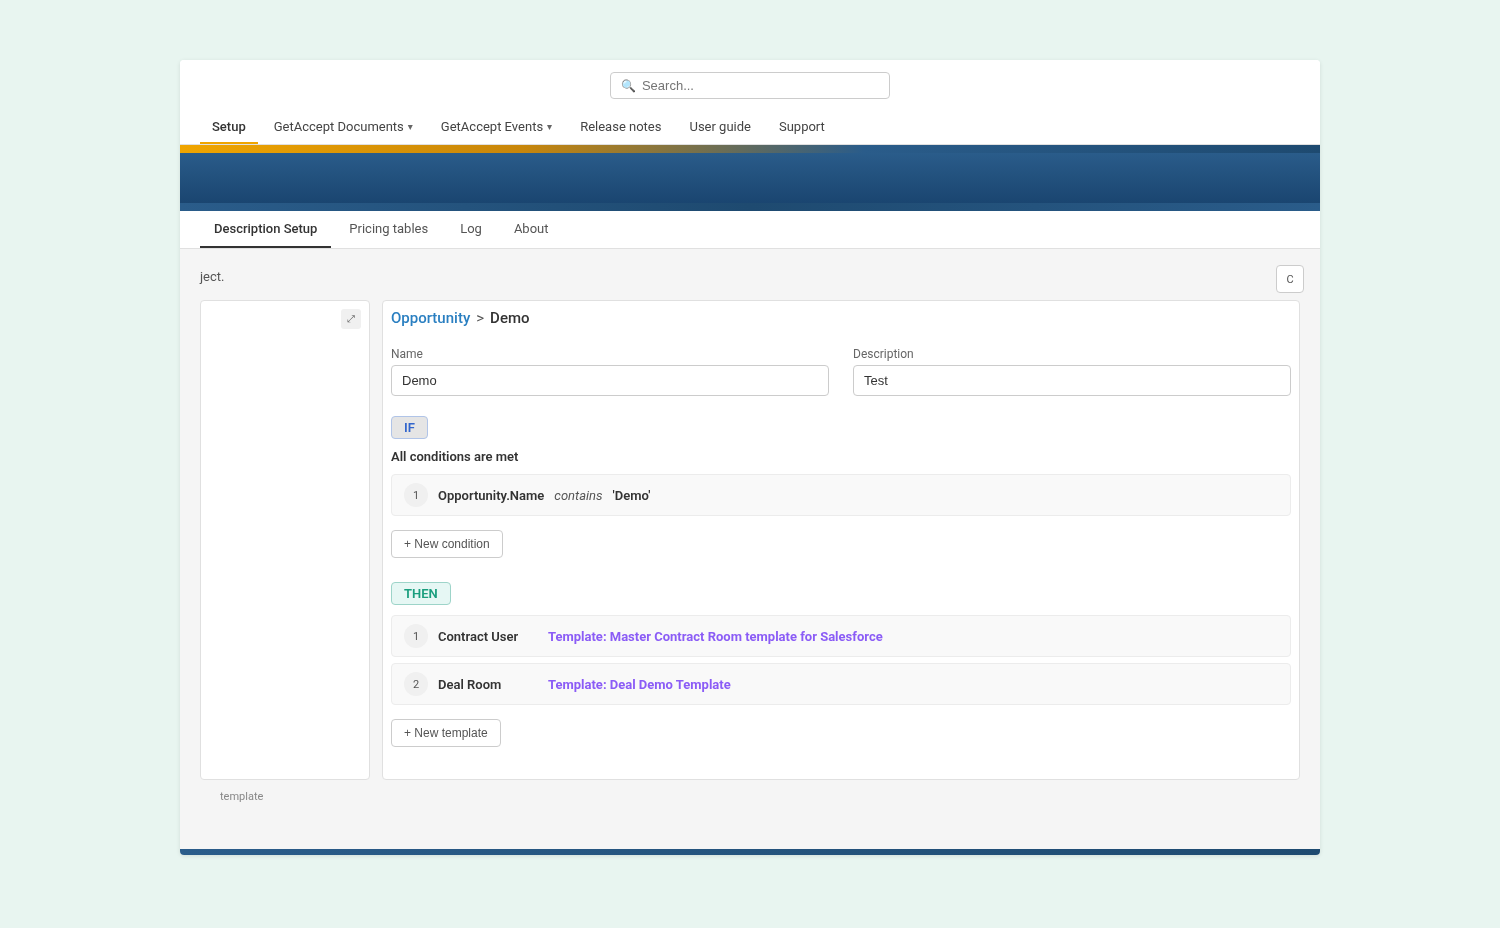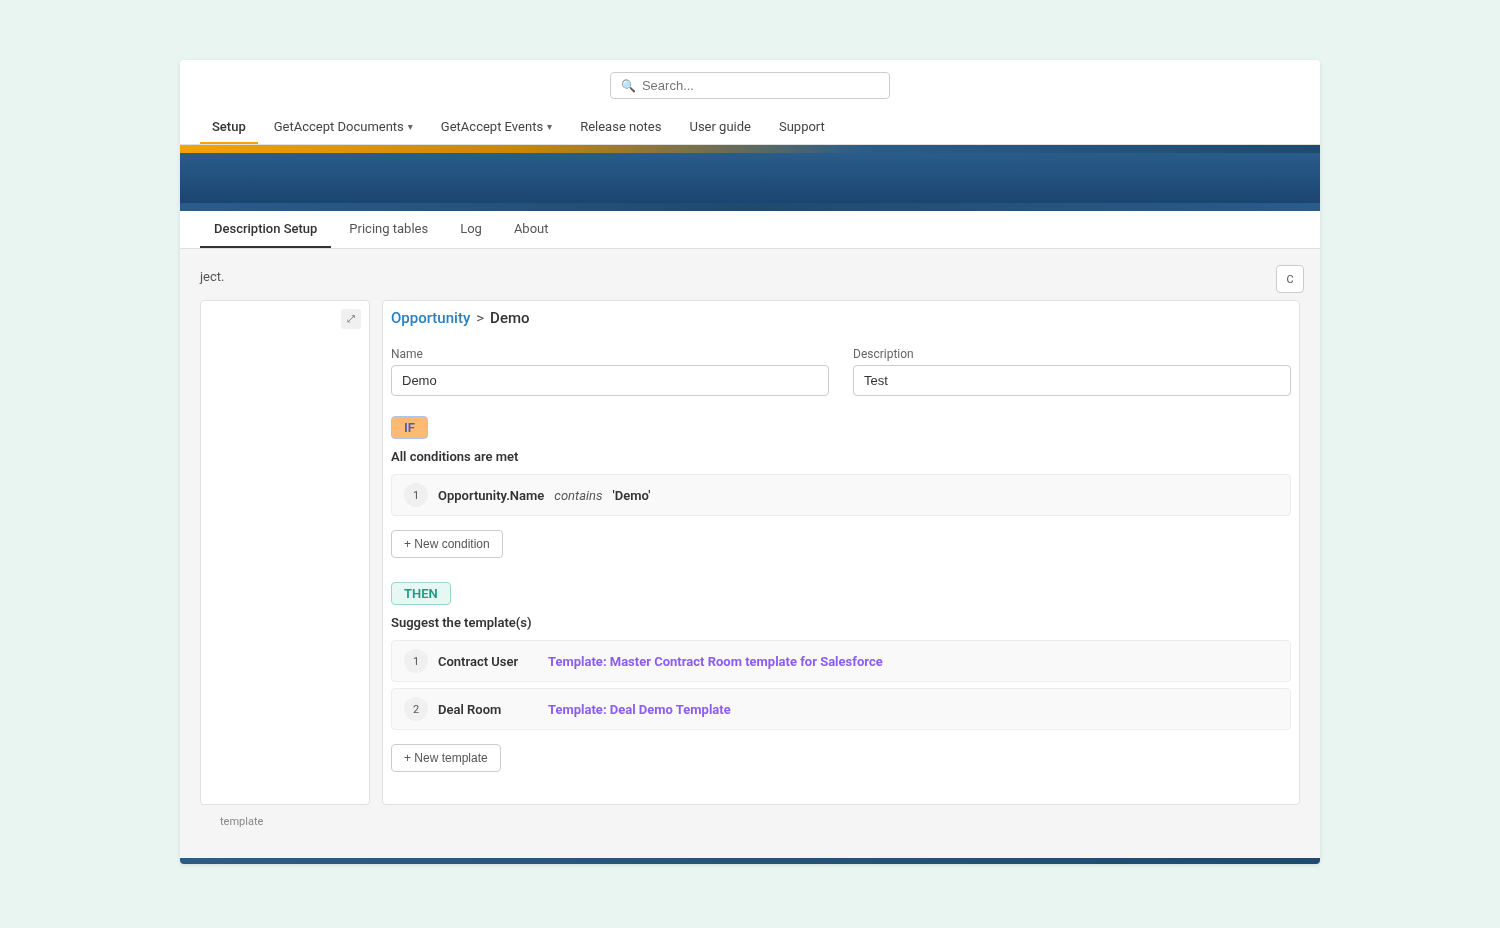--- a/index.html
+++ b/index.html
@@ -257,21 +257,21 @@
     .section-tag {
       display: inline-block;
       padding: 3px 12px;
       border-radius: 4px;
       font-size: 13px;
       font-weight: 600;
       margin-bottom: 10px;
     }
 
     .tag-if {
-      background: #fdba74;
+      background: #e5e5e5;
       color: #3366cc;
       border: 1px solid #b0c4e8;
     }
 
     .tag-then {
       background: #e6f7f4;
       color: #1a9e7e;
       border: 1px solid #9dd4c9;
     }
 
@@ -469,21 +469,20 @@
               <span class="condition-value">'Demo'</span>
             </div>
 
             <button class="add-btn">
               <span>+ New condition</span>
             </button>
           </div>
 
           <div class="section-block">
             <div class="section-tag tag-then">THEN</div>
-            <div class="section-subtitle">Suggest the template(s)</div>
 
             <div class="condition-row">
               <div class="row-number">1</div>
               <span class="template-type">Contract User</span>
               <span class="template-link">Template: Master Contract Room template for Salesforce</span>
             </div>
 
             <div class="condition-row">
               <div class="row-number">2</div>
               <span class="template-type">Deal Room</span>

